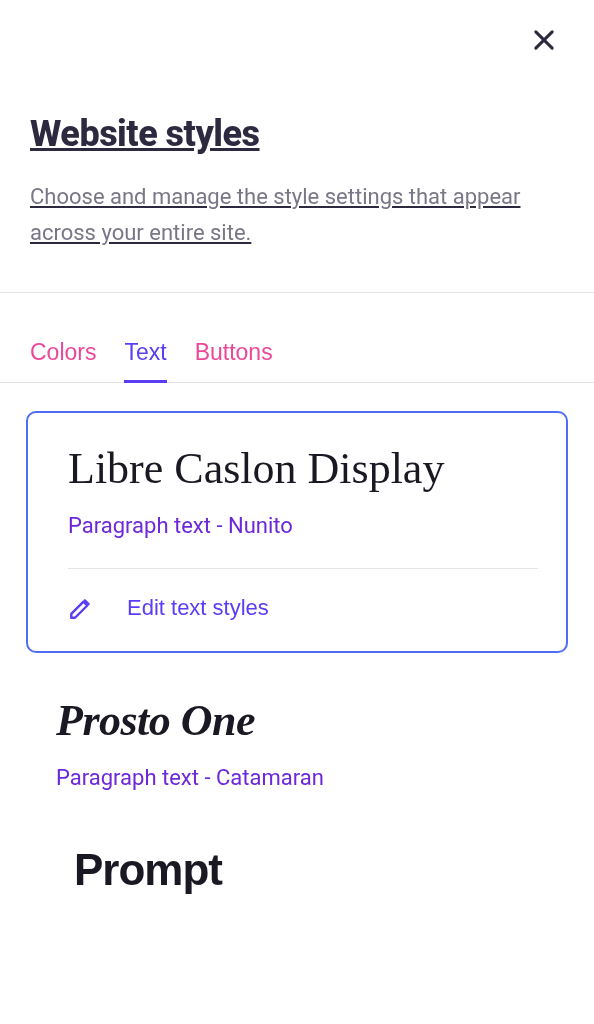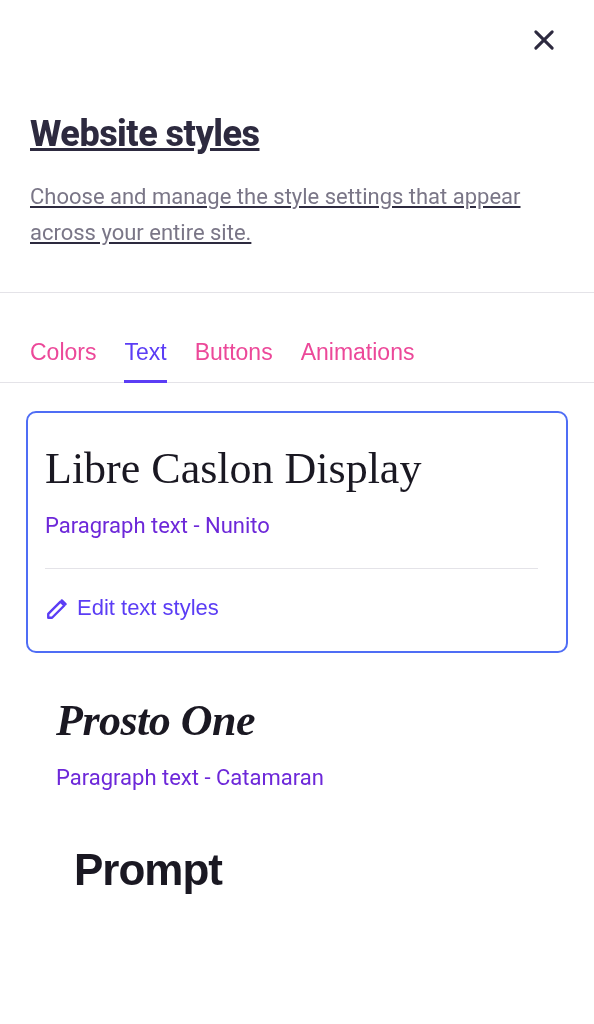--- a/index.html
+++ b/index.html
@@ -78,21 +78,21 @@
     border-bottom-color: #5b3df5;
   }
 
   .cards {
     padding: 28px 26px 0 26px;
   }
 
   .card {
     border: 2px solid transparent;
     border-radius: 10px;
-    padding: 32px 28px 26px 17px;
+    padding: 32px 28px 26px 40px;
     margin-bottom: 24px;
   }
   .card.selected {
     border-color: #4f6df5;
   }
   .card .display-font {
     font-size: 44px;
     color: #1a1822;
     line-height: 1.1;
     margin-bottom: 20px;
@@ -122,21 +122,21 @@
 
   .inner-divider {
     height: 1px;
     background: #e4e3e8;
     margin: 30px 0 22px 0;
   }
 
   .edit-link {
     display: flex;
     align-items: center;
-    gap: 6px;
+    gap: 33px;
     background: none;
     border: none;
     cursor: pointer;
     color: #5b3df5;
     font-size: 22px;
     font-weight: 500;
     padding: 4px 0;
   }
   .edit-link svg { width: 26px; height: 26px; }
 
@@ -160,21 +160,20 @@
     <h1 class="title">Website styles</h1>
     <p class="subtitle">Choose and manage the style settings that appear across your entire site.</p>
   </div>
 
   <div class="divider-full"></div>
 
   <nav class="tabs">
     <button class="tab">Colors</button>
     <button class="tab active">Text</button>
     <button class="tab">Buttons</button>
-    <button class="tab">Animations</button>
   </nav>
 
   <div class="cards">
 
     <div class="card selected">
       <div class="display-font font-libre">Libre Caslon Display</div>
       <div class="paragraph-line">Paragraph text - Nunito</div>
       <div class="inner-divider"></div>
       <button class="edit-link">
         <svg viewBox="0 0 24 24" fill="none" stroke="#5b3df5" stroke-width="2.2" stroke-linecap="round" stroke-linejoin="round">

